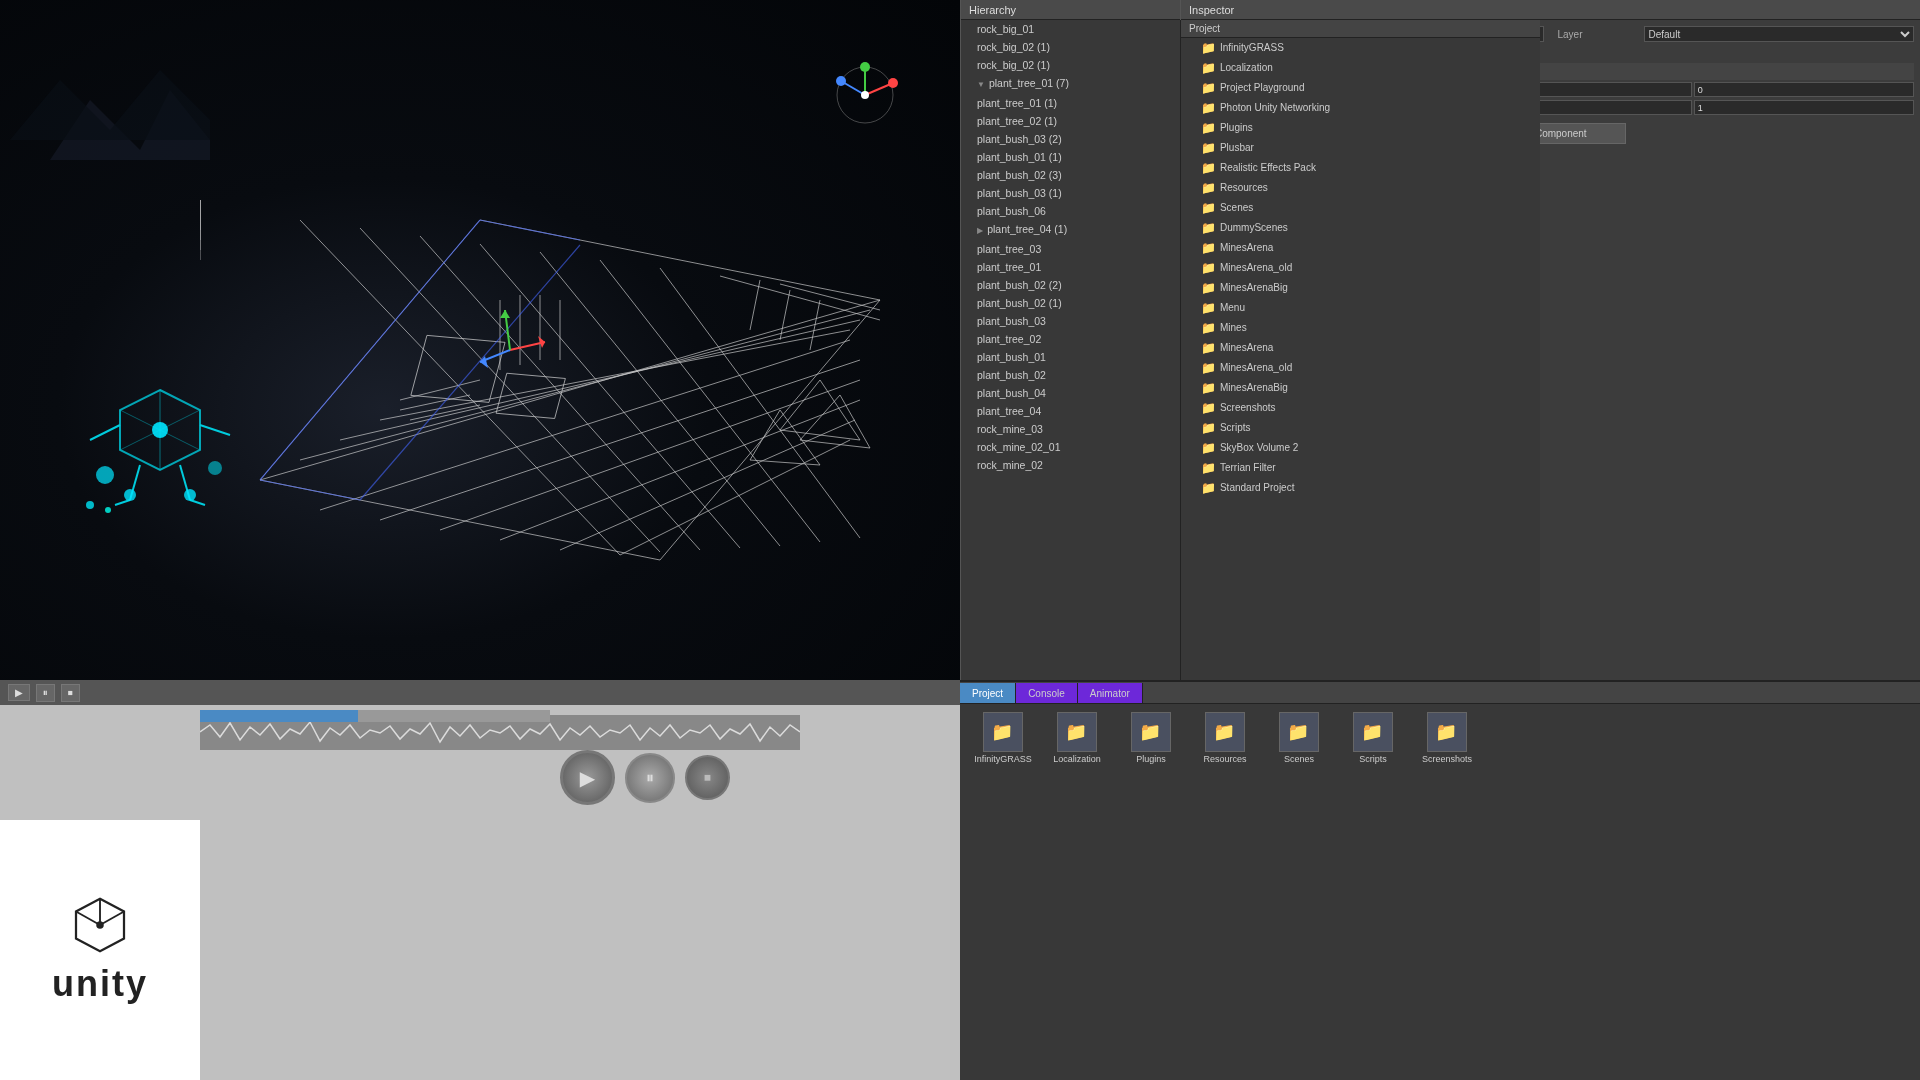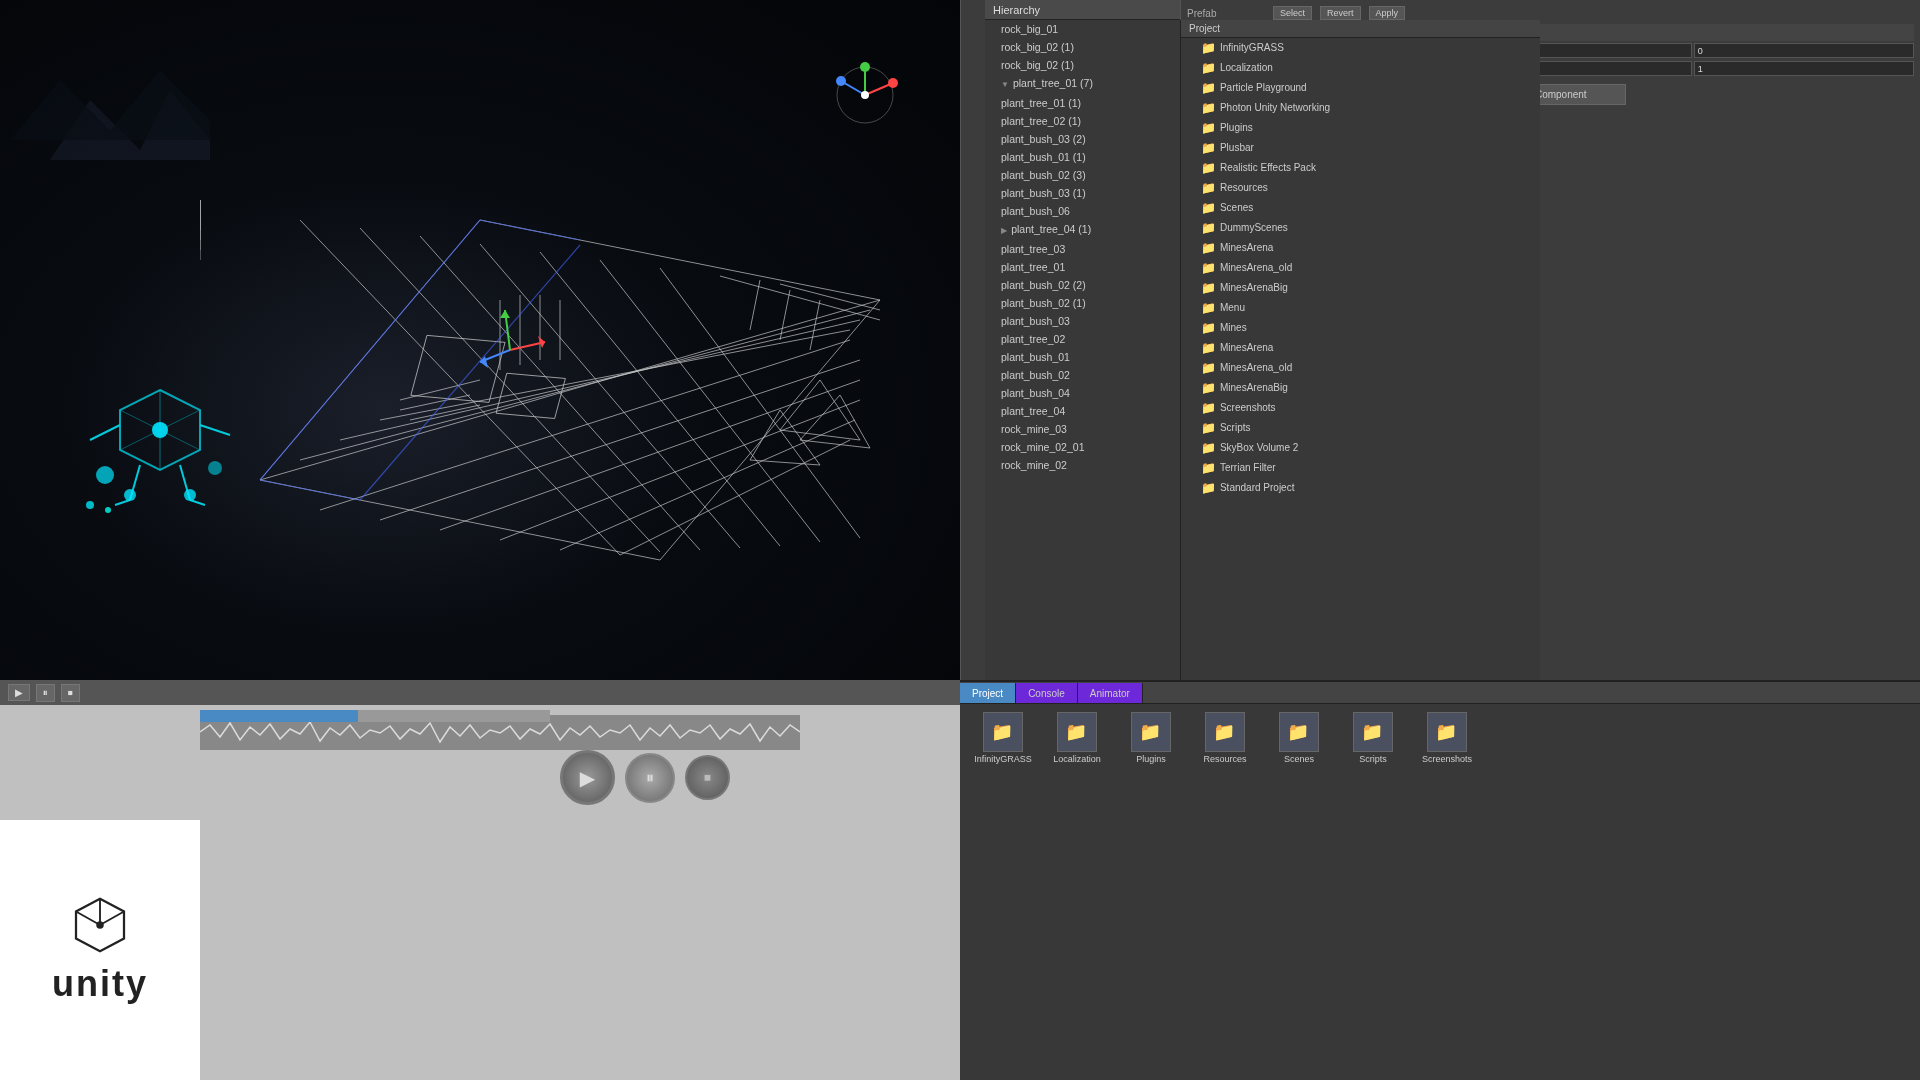--- a/index.html
+++ b/index.html
@@ -94,21 +94,20 @@
     
     .hierarchy-panel {
       position: absolute;
       top: 0;
       left: 960px;
       width: 220px;
       height: 680px;
       background: #3c3c3c;
       border-left: 1px solid #555;
       overflow: hidden;
-      padding-left: 24px;
     }
 
     .hierarchy-header {
       background: #4a4a4a;
       color: #ddd;
       padding: 4px 8px;
       font-size: 11px;
       border-bottom: 1px solid #222;
       height: 20px;
     }
@@ -542,23 +541,36 @@
       <div class="hierarchy-item">plant_bush_02</div>
       <div class="hierarchy-item">plant_bush_04</div>
       <div class="hierarchy-item">plant_tree_04</div>
       <div class="hierarchy-item">rock_mine_03</div>
       <div class="hierarchy-item">rock_mine_02_01</div>
       <div class="hierarchy-item">rock_mine_02</div>
     </div>
 </div>
 
 <div class="inspector-panel">
+  <div class="inspector-header">
+    <span>Inspector</span>
+  </div>
   <div class="inspector-content">
 
 
+    <div class="inspector-row">
+      <span class="inspector-label">Tag</span>
+      <select style="background:#2a2a2a;color:#ccc;border:1px solid #555;font-size:10px;height:16px;flex:1;">
+        <option>Untagged</option>
+      </select>
+      <span class="inspector-label" style="margin-left:8px;">Layer</span>
+      <select style="background:#2a2a2a;color:#ccc;border:1px solid #555;font-size:10px;height:16px;flex:1;">
+        <option>Default</option>
+      </select>
+    </div>
 
     <div class="inspector-row">
       <span class="inspector-label">Prefab</span>
       <button style="background:#555;color:#ccc;border:1px solid #666;font-size:9px;padding:1px 6px;cursor:pointer;">Select</button>
       <button style="background:#555;color:#ccc;border:1px solid #666;font-size:9px;padding:1px 6px;cursor:pointer;margin-left:2px;">Revert</button>
       <button style="background:#555;color:#ccc;border:1px solid #666;font-size:9px;padding:1px 6px;cursor:pointer;margin-left:2px;">Apply</button>
     </div>
 
     <div class="inspector-section">
       <span class="inspector-section-icon">▶</span>
@@ -590,21 +602,21 @@
       <div style="padding: 2px 8px 2px 20px; color: rgb(204, 204, 204); font-size: 10px; cursor: pointer; white-space: nowrap; line-height: 16px; display: flex; align-items: center; gap: 4px;">
         <span style="color: rgb(136, 136, 136); font-size: 12px;">📁</span>
         <span>InfinityGRASS</span>
       </div>
       <div style="padding: 2px 8px 2px 20px; color: rgb(204, 204, 204); font-size: 10px; cursor: pointer; white-space: nowrap; line-height: 16px; display: flex; align-items: center; gap: 4px;">
         <span style="color: rgb(136, 136, 136); font-size: 12px;">📁</span>
         <span>Localization</span>
       </div>
       <div style="padding: 2px 8px 2px 20px; color: rgb(204, 204, 204); font-size: 10px; cursor: pointer; white-space: nowrap; line-height: 16px; display: flex; align-items: center; gap: 4px;">
         <span style="color: rgb(136, 136, 136); font-size: 12px;">📁</span>
-        <span>Particle Playground</span>
+        <span>Project Playground</span>
       </div>
       <div style="padding: 2px 8px 2px 20px; color: rgb(204, 204, 204); font-size: 10px; cursor: pointer; white-space: nowrap; line-height: 16px; display: flex; align-items: center; gap: 4px;">
         <span style="color: rgb(136, 136, 136); font-size: 12px;">📁</span>
         <span>Photon Unity Networking</span>
       </div>
       <div style="padding: 2px 8px 2px 20px; color: rgb(204, 204, 204); font-size: 10px; cursor: pointer; white-space: nowrap; line-height: 16px; display: flex; align-items: center; gap: 4px;">
         <span style="color: rgb(136, 136, 136); font-size: 12px;">📁</span>
         <span>Plugins</span>
       </div>
       <div style="padding: 2px 8px 2px 20px; color: rgb(204, 204, 204); font-size: 10px; cursor: pointer; white-space: nowrap; line-height: 16px; display: flex; align-items: center; gap: 4px;">

